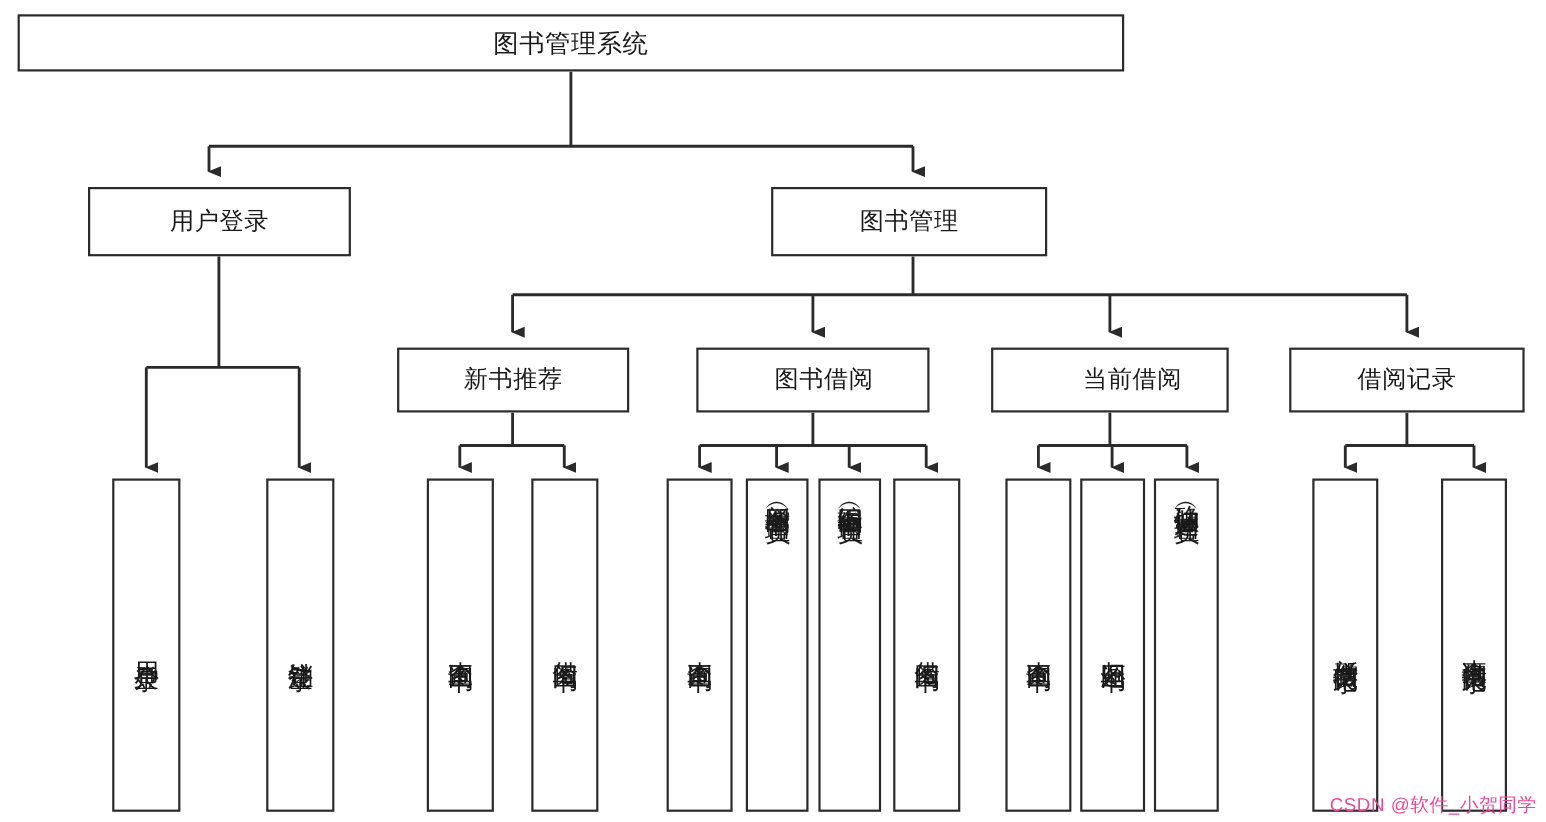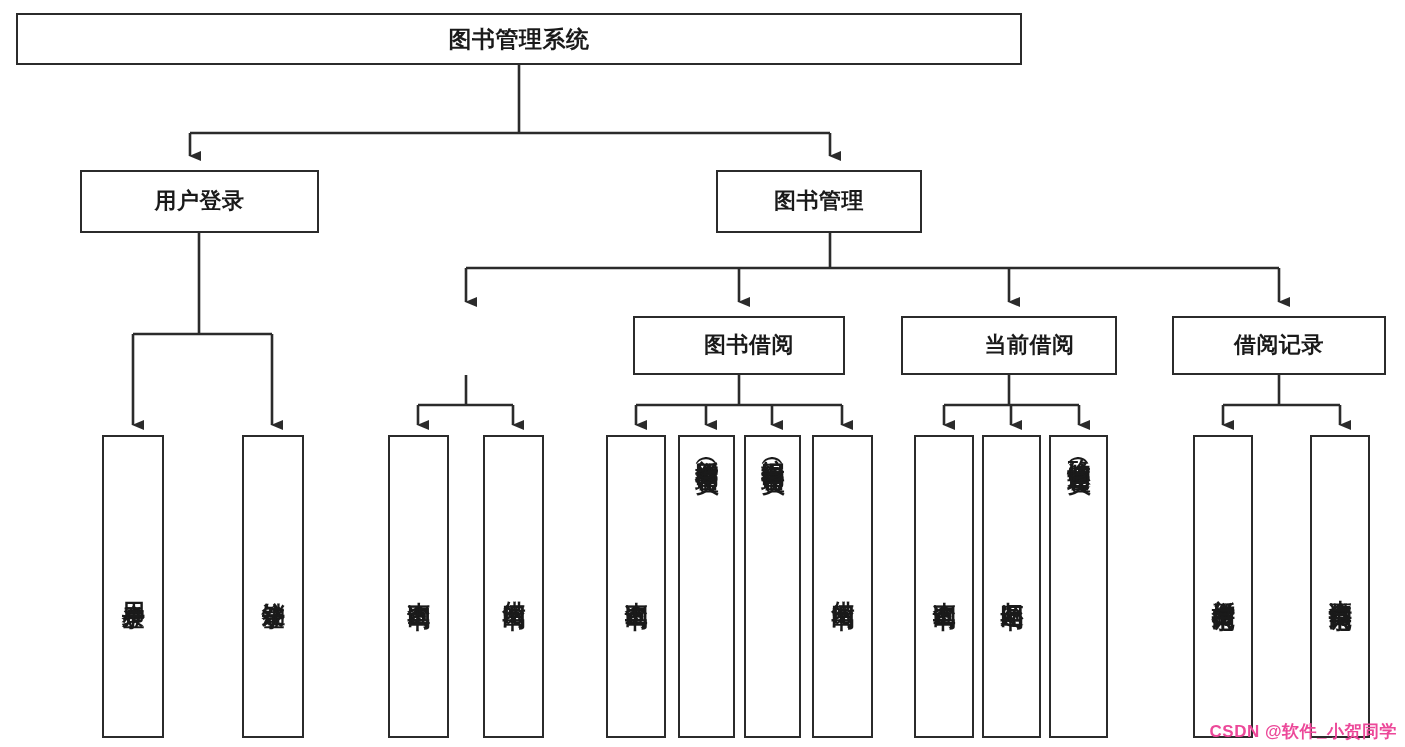--- a/index.html
+++ b/index.html
@@ -10,21 +10,20 @@
   }
   body {
     font-family: "Liberation Sans", "DejaVu Sans", sans-serif;
   }
   #canvas {
     position: relative;
     width: 1405px;
     height: 747px;
     background: #ffffff;
     overflow: hidden;
-    font-weight: bold;
   }
   #edges {
     position: absolute;
     left: 0;
     top: 0;
     width: 1405px;
     height: 747px;
     pointer-events: none;
   }
   .node {
@@ -135,24 +134,27 @@
   </svg>
 
   <div class="node h title" style="left:16px; top:13px; width:1006px; height:52px;">
     <span class="label">图书管理系统</span>
   </div>
 
   <div class="node h" style="left:80px; top:170px; width:239px; height:63px;">
     <span class="label">用户登录</span>
   </div>
 
-  <div class="node h" style="left:716px; top:170px; width:206px; height:63px;">
+  <div class="node h" style="left:701px; top:170px; width:251px; height:63px;">
     <span class="label">图书管理</span>
   </div>
 
+  <div class="node h" style="left:361px; top:316px; width:211px; height:59px;">
+    <span class="label">新书推荐</span>
+  </div>
 
   <div class="node h" style="left:633px; top:316px; width:212px; height:59px;padding-left:20px;">
     <span class="label">图书借阅</span>
   </div>
 
   <div class="node h" style="left:901px; top:316px; width:216px; height:59px;padding-left:41px;">
     <span class="label">当前借阅</span>
   </div>
 
   <div class="node h" style="left:1172px; top:316px; width:214px; height:59px;">

